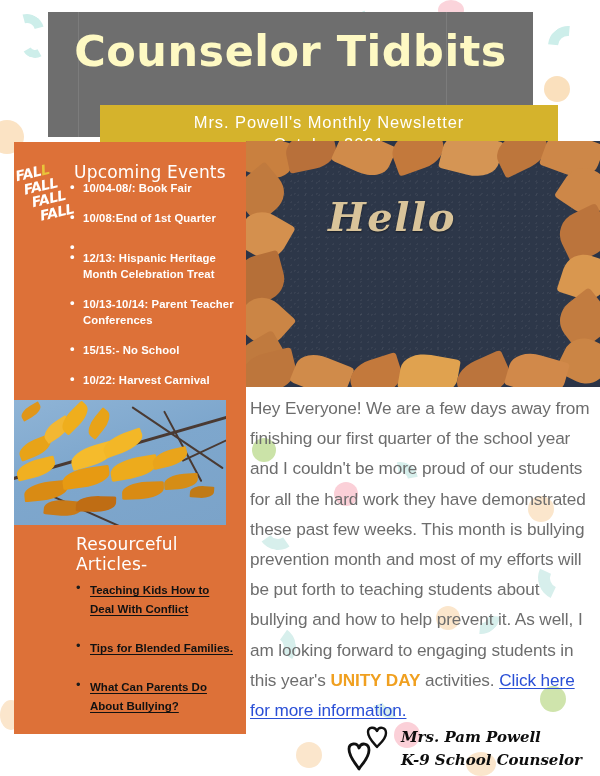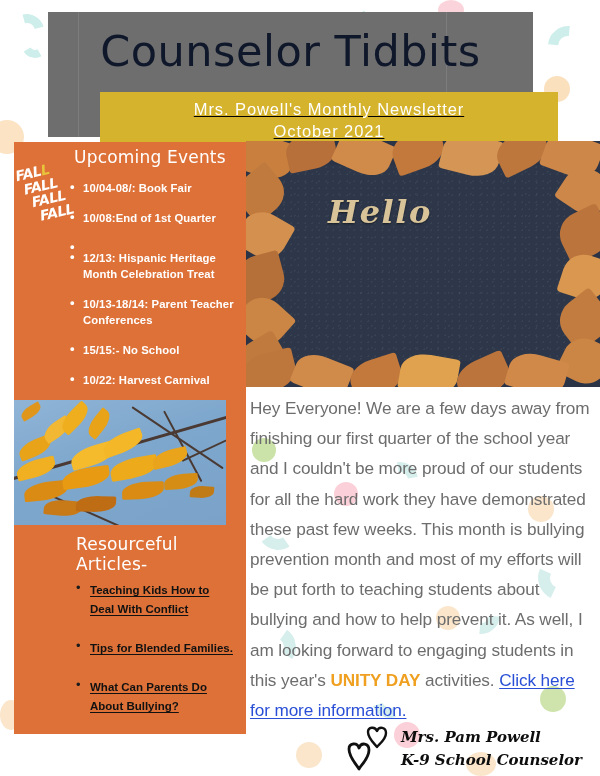--- a/index.html
+++ b/index.html
@@ -61,38 +61,37 @@
   }
   .seam-a { left: 30px; }
   .seam-b { left: 398px; }
 
   .main-title {
     position: absolute;
     left: 0;
     top: 10px;
     width: 100%;
     text-align: center;
-    color: #0f172a;
+    color: #fef9c3;
     font-family: "DejaVu Sans", sans-serif;
     font-size: 43px;
     line-height: 58px;
-    font-weight: 400;
+    font-weight: 700;
     letter-spacing: 0.5px;
     white-space: nowrap;
   }
 
   .subtitle-banner {
     position: absolute;
     left: 52px;
-    top: 80px;
+    top: 93px;
     width: 458px;
     background: #d5b32c;
     padding: 6px 8px 8px 8px;
     text-align: center;
-    text-decoration: underline;
   }
   .subtitle-line {
     color: #ffffff;
     font-family: "Liberation Sans", sans-serif;
     font-size: 16.5px;
     line-height: 22px;
     letter-spacing: 0.9px;
     white-space: nowrap;
   }
 
@@ -134,21 +133,21 @@
     color: #ffffff;
     font-family: "DejaVu Sans", sans-serif;
     font-size: 17px;
     line-height: 20px;
     font-weight: 400;
     letter-spacing: 0.2px;
   }
   .upcoming-heading {
     position: absolute;
     left: 60px;
-    top: 5px;
+    top: 20px;
     width: 170px;
   }
 
   .events-list {
     position: absolute;
     left: 56px;
     top: 38px;
     width: 172px;
     list-style: none;
   }
@@ -262,21 +261,21 @@
   }
   .script-word {
     position: absolute;
     color: #d9c49a;
     font-family: "DejaVu Serif", serif;
     font-style: italic;
     font-weight: 700;
     text-shadow: 0 1px 2px rgba(0,0,0,0.5);
     letter-spacing: 1.5px;
   }
-  .word-hello { left: 82px; top: 52px; font-size: 32px; }
+  .word-hello { left: 82px; top: 52px; font-size: 40px; }
   .word-october { left: 50px; top: 118px; font-size: 46px; }
 
   
   .body-copy {
     position: absolute;
     left: 250px;
     top: 393px;
     width: 348px;
     z-index: 3;
     color: #6d6d6d;
@@ -372,21 +371,21 @@
       <div class="fall-word">FALL</div>
     </div>
 
     <div class="sb-heading upcoming-heading">Upcoming Events</div>
 
     <ul class="events-list">
       <li>10/04-08/: Book Fair</li>
       <li>10/08:End of 1st Quarter</li>
       <li class="blank"></li>
       <li>12/13: Hispanic Heritage Month Celebration Treat</li>
-      <li>10/13-18/14: Parent Teacher Conferences</li>
+      <li>10/13-10/14: Parent Teacher Conferences</li>
       <li>15/15:- No School</li>
       <li>10/22: Harvest Carnival</li>
     </ul>
 
     <div class="leaf-photo">
       <div class="sky"></div>
       <div class="branch" style="left:-4px;top:78px;width:230px;height:3px;transform:rotate(-16deg);"></div>
       <div class="branch" style="left:118px;top:6px;width:110px;height:2px;transform:rotate(34deg);"></div>
       <div class="branch" style="left:150px;top:10px;width:80px;height:2px;transform:rotate(62deg);"></div>
       <div class="branch" style="left:168px;top:60px;width:60px;height:2px;transform:rotate(-25deg);"></div>

